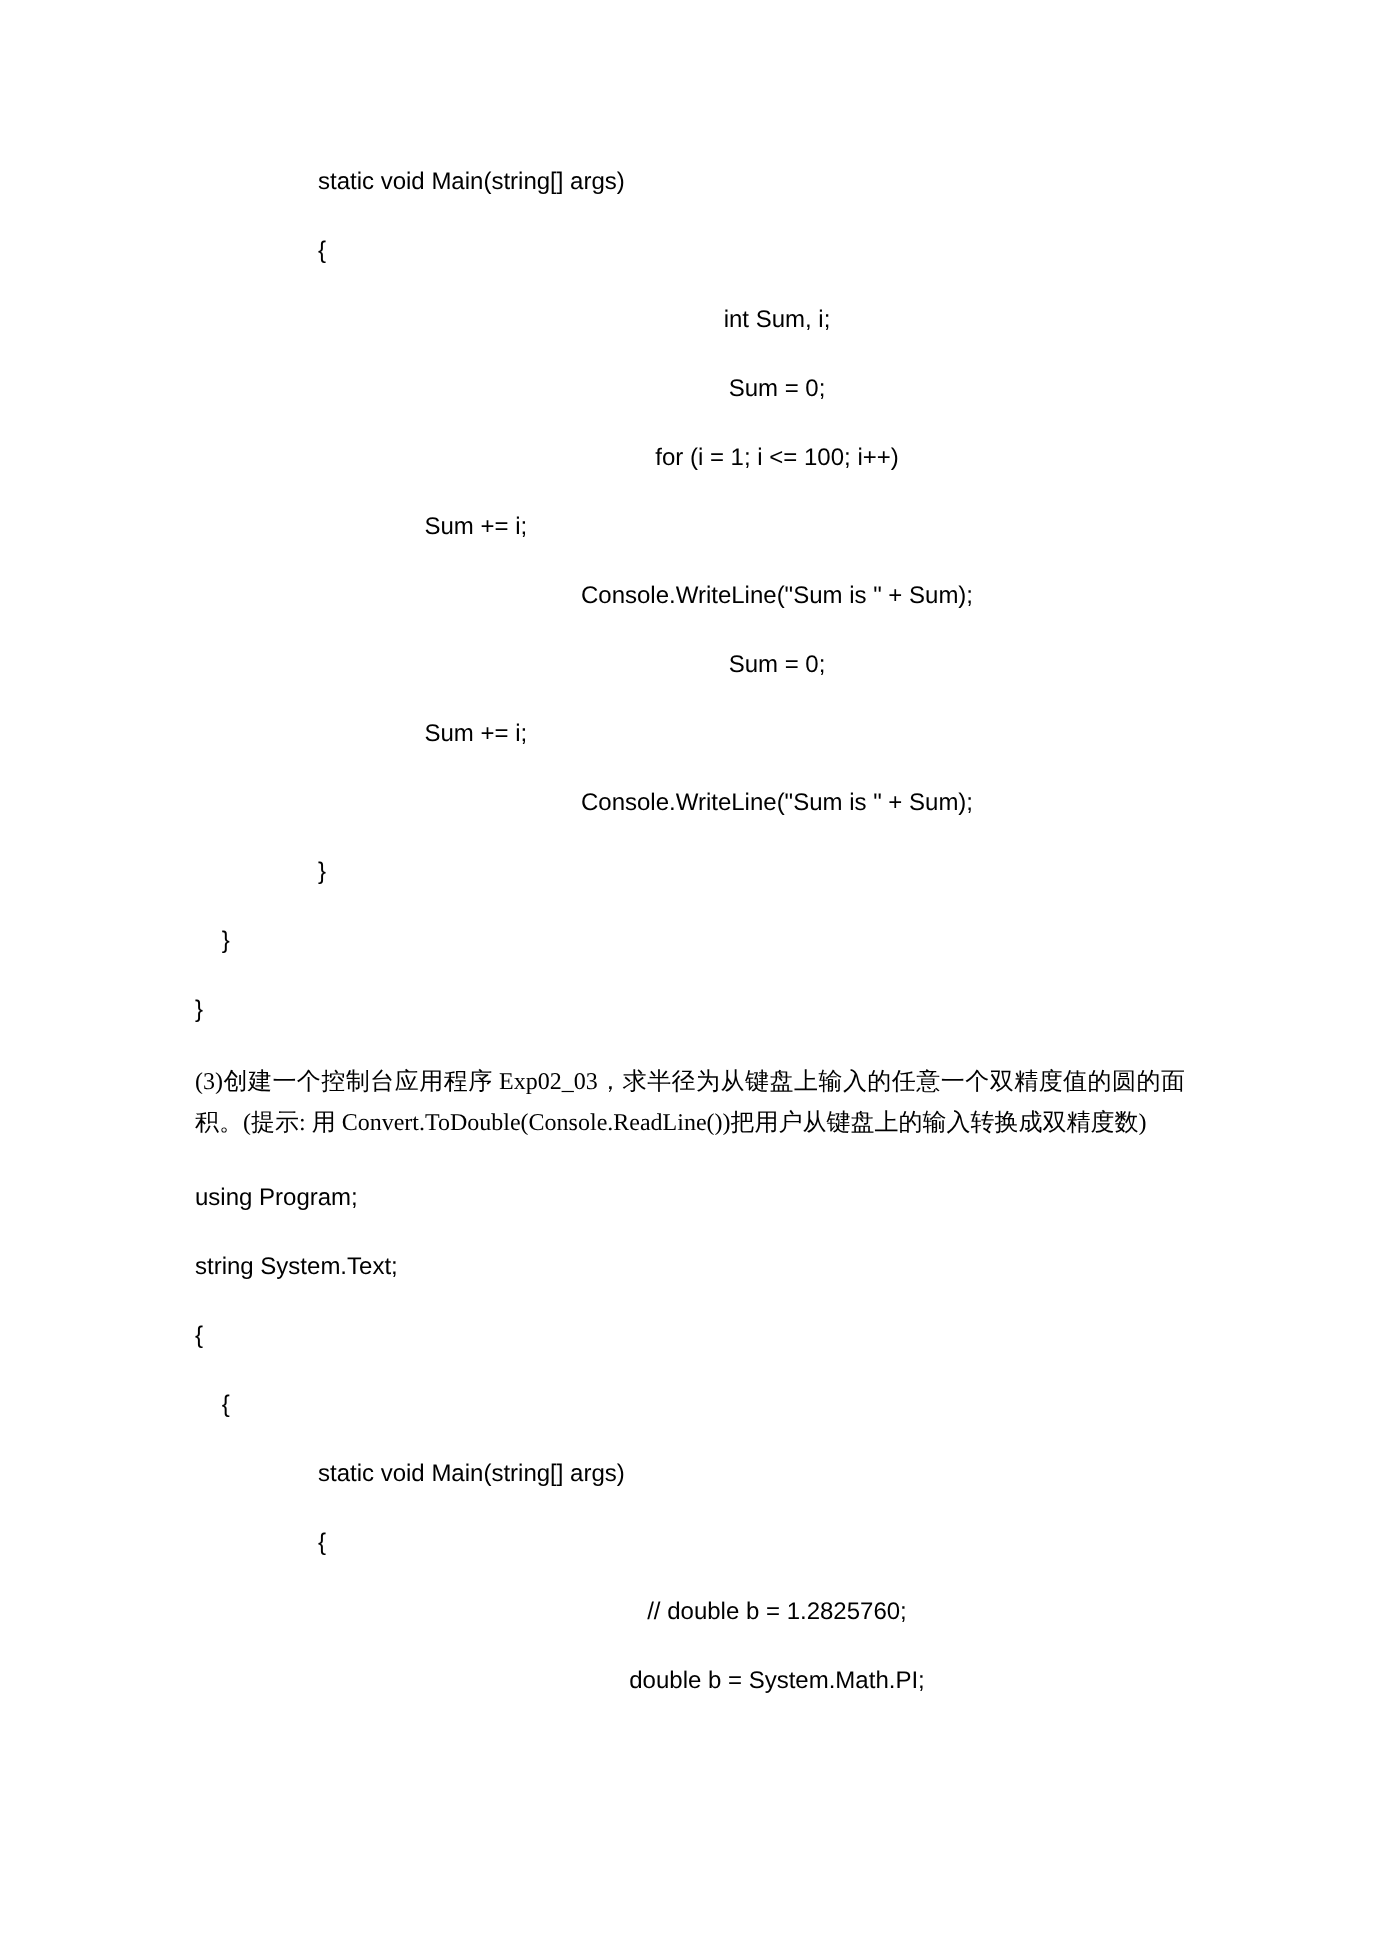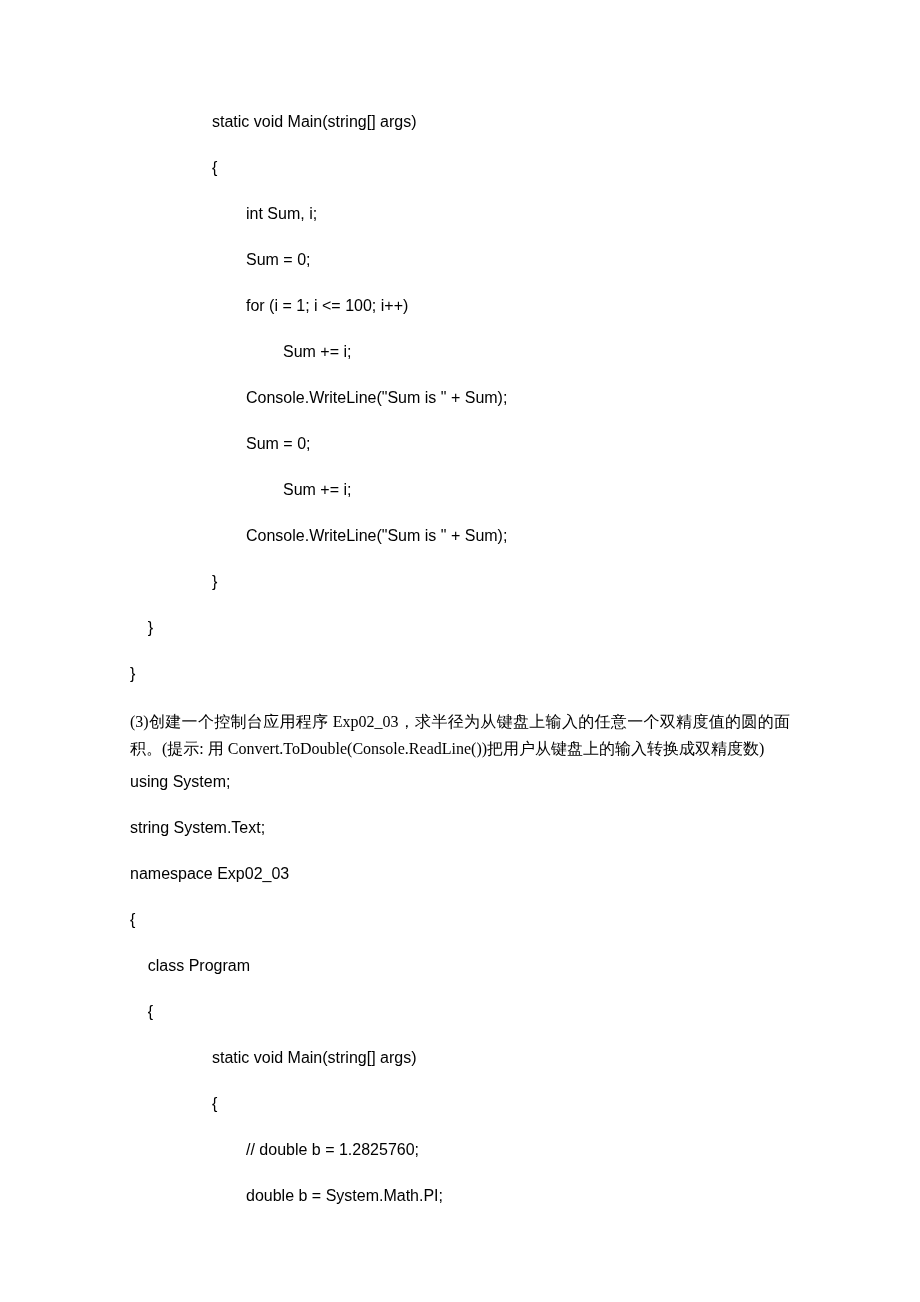--- a/index.html
+++ b/index.html
@@ -15,24 +15,24 @@
       font-size: 16px;
       color: #000000;
       line-height: 1.5;
     }
     .code-line {
       margin-bottom: 22px;
       white-space: pre;
       font-family: Liberation Sans, sans-serif;
     }
     .indent-1 { padding-left: 82px; }
-    .indent-2 { padding-left: 116px; }
+    .indent-2 { padding-left: 116px; text-align: center; }
     .indent-3 { padding-left: 153px; }
     .para {
-      margin-bottom: 8px;
+      margin-bottom: 25px;
       line-height: 1.7;
       text-align: justify;
     }
     .cjk {
       font-family: "SimSun", "宋体", serif;
     }
     .gap { margin-top: 6px; }
   </style>
 </head>
 <body>
@@ -49,24 +49,22 @@
   <div class="code-line indent-3">Sum += i;</div>
   <div class="code-line indent-2">Console.WriteLine("Sum is " + Sum);</div>
   <div class="code-line indent-1">}</div>
   <div class="code-line">    }</div>
   <div class="code-line">}</div>
 </div>
 
 <div class="para cjk gap">(3)创建一个控制台应用程序 Exp02_03，求半径为从键盘上输入的任意一个双精度值的圆的面积。(提示: 用 Convert.ToDouble(Console.ReadLine())把用户从键盘上的输入转换成双精度数)</div>
 
 <div>
-  <div class="code-line">using System;</div>
+  <div class="code-line">using Program;</div>
   <div class="code-line">string System.Text;</div>
-  <div class="code-line">namespace Exp02_03</div>
   <div class="code-line">{</div>
-  <div class="code-line">    class Program</div>
   <div class="code-line">    {</div>
   <div class="code-line indent-1">static void Main(string[] args)</div>
   <div class="code-line indent-1">{</div>
   <div class="code-line indent-2">// double b = 1.2825760;</div>
   <div class="code-line indent-2">double b = System.Math.PI;</div>
 
 </div>
 
 </body></html>

